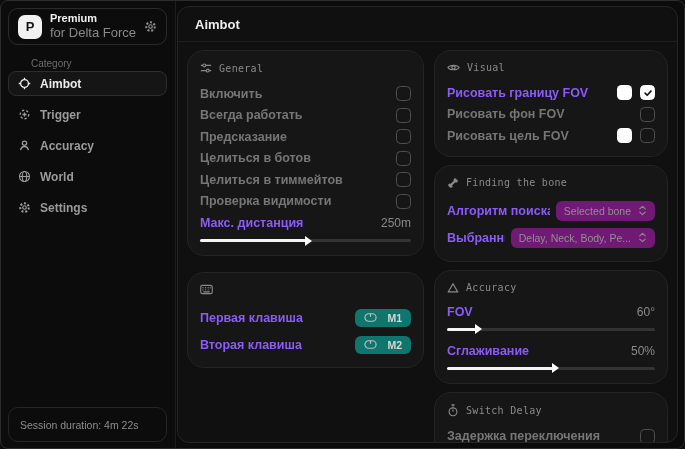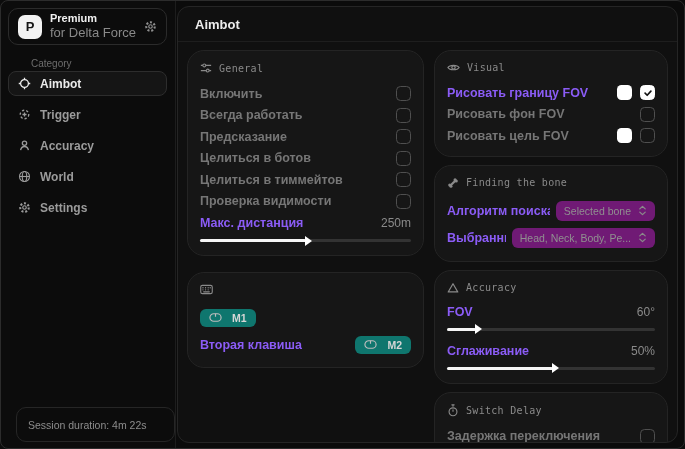--- a/index.html
+++ b/index.html
@@ -19,21 +19,21 @@
   .logo { width:24px; height:24px; border-radius:7px; background:#f2f2f2; color:#141414; font-weight:bold; font-size:13px; display:flex; align-items:center; justify-content:center; flex:none; }
   .side-header-text { flex:1; line-height:1.2; }
   .product-name { font-size:11px; font-weight:bold; color:#f0f0f0; }
   .product-sub { font-size:13px; color:#8a8a8a; }
   .header-gear { color:#8f8f8f; display:flex; }
   .category { position:absolute; left:31px; top:58px; font-size:10px; color:#6d6d6d; }
   .nav { position:absolute; left:8px; top:71px; width:159px; display:flex; flex-direction:column; gap:6px; }
   .nav-item { display:flex; align-items:center; gap:9px; height:25px; padding:0 9px; border-radius:8px; color:#9b9b9b; font-size:12px; font-weight:600; border:1px solid transparent; cursor:pointer; }
   .nav-item.active { border-color:#2d2d2d; background:#151515; color:#ececec; }
   .nav-item svg { flex:none; }
-  .session { position:absolute; left:16px; top:407px; width:159px; height:35px; border:1px solid #262626; border-radius:10px; display:flex; align-items:center; padding:0 11px; font-size:10.5px; color:#8d8d8d; }
+  .session { position:absolute; left:8px; top:407px; width:159px; height:35px; border:1px solid #262626; border-radius:10px; display:flex; align-items:center; padding:0 11px; font-size:10.5px; color:#8d8d8d; }
 
   
   .main { position:absolute; left:177px; top:6px; width:501px; height:437px; border:1px solid #252525; border-radius:12px; background:#101010; overflow:hidden; }
   .main-header { height:35px; border-bottom:1px solid #1e1e1e; display:flex; align-items:center; padding:0 17px; font-size:13px; font-weight:bold; color:#ededed; }
   .content { display:grid; grid-template-columns:237px 1fr; gap:10px; padding:8px 9px; }
   .col { display:flex; flex-direction:column; min-width:0; }
   .col-left { gap:16px; }
   .col-right { gap:8px; }
   .card { background:#161616; border:1px solid #242424; border-radius:17px; padding:9px 12px; }
   .section-head { display:flex; align-items:center; gap:7px; font-family:"DejaVu Sans Mono",monospace; font-size:10px; color:#8a8a8a; letter-spacing:.3px; margin:2px 0 9px; }
@@ -188,20 +188,21 @@
 
       <div class="card">
         <div class="section-head">
           <svg width="13" height="11" viewBox="0 0 14 11" fill="none" stroke="currentColor" stroke-width="1.2">
               <rect x="0.8" y="1" width="12.4" height="9" rx="1.8"></rect>
               <path d="M3.2 3.6h.01M6 3.6h.01M8.8 3.6h.01M11 3.6h.01M3.2 5.8h.01M6 5.8h.01M8.8 5.8h.01M4 8h6" stroke-linecap="round" stroke-width="1.4"></path>
             </svg>
         </div>
 
         <div class="row key-row">
+          <span class="row-label bright">Первая клавиша</span>
           <span class="keybtn">
             <svg width="13" height="9" viewBox="0 0 14 10" fill="none" stroke="currentColor" stroke-width="1.3">
                 <rect x="0.8" y="0.8" width="12.4" height="8.4" rx="4.2"></rect>
                 <path d="M7 .8v3.4"></path>
               </svg>
             <span>M1</span>
           </span>
         </div>
         <div class="row key-row">
           <span class="row-label bright">Вторая клавиша</span>
@@ -270,21 +271,21 @@
           <span class="dropdown">
             <span class="dd-text">Selected bone</span>
             <svg width="9" height="11" viewBox="0 0 10 12" fill="none" stroke="currentColor" stroke-width="1.4" stroke-linecap="round" stroke-linejoin="round">
                 <path d="M2 4.2 5 1.4 8 4.2M2 7.8 5 10.6 8 7.8"></path>
               </svg>
           </span>
         </div>
         <div class="row ftb-row">
           <span class="row-label bright clip">Выбранные кос</span>
           <span class="dropdown">
-            <span class="dd-text">Head, Neck, Body, Pe...</span>
+            <span class="dd-text">Delay, Neck, Body, Pe...</span>
             <svg width="9" height="11" viewBox="0 0 10 12" fill="none" stroke="currentColor" stroke-width="1.4" stroke-linecap="round" stroke-linejoin="round">
                 <path d="M2 4.2 5 1.4 8 4.2M2 7.8 5 10.6 8 7.8"></path>
               </svg>
           </span>
         </div>
       </div>
 
       <div class="card">
         <div class="section-head">
           <svg width="12" height="12" viewBox="0 0 14 14" fill="none" stroke="currentColor" stroke-width="1.4" stroke-linejoin="round">

